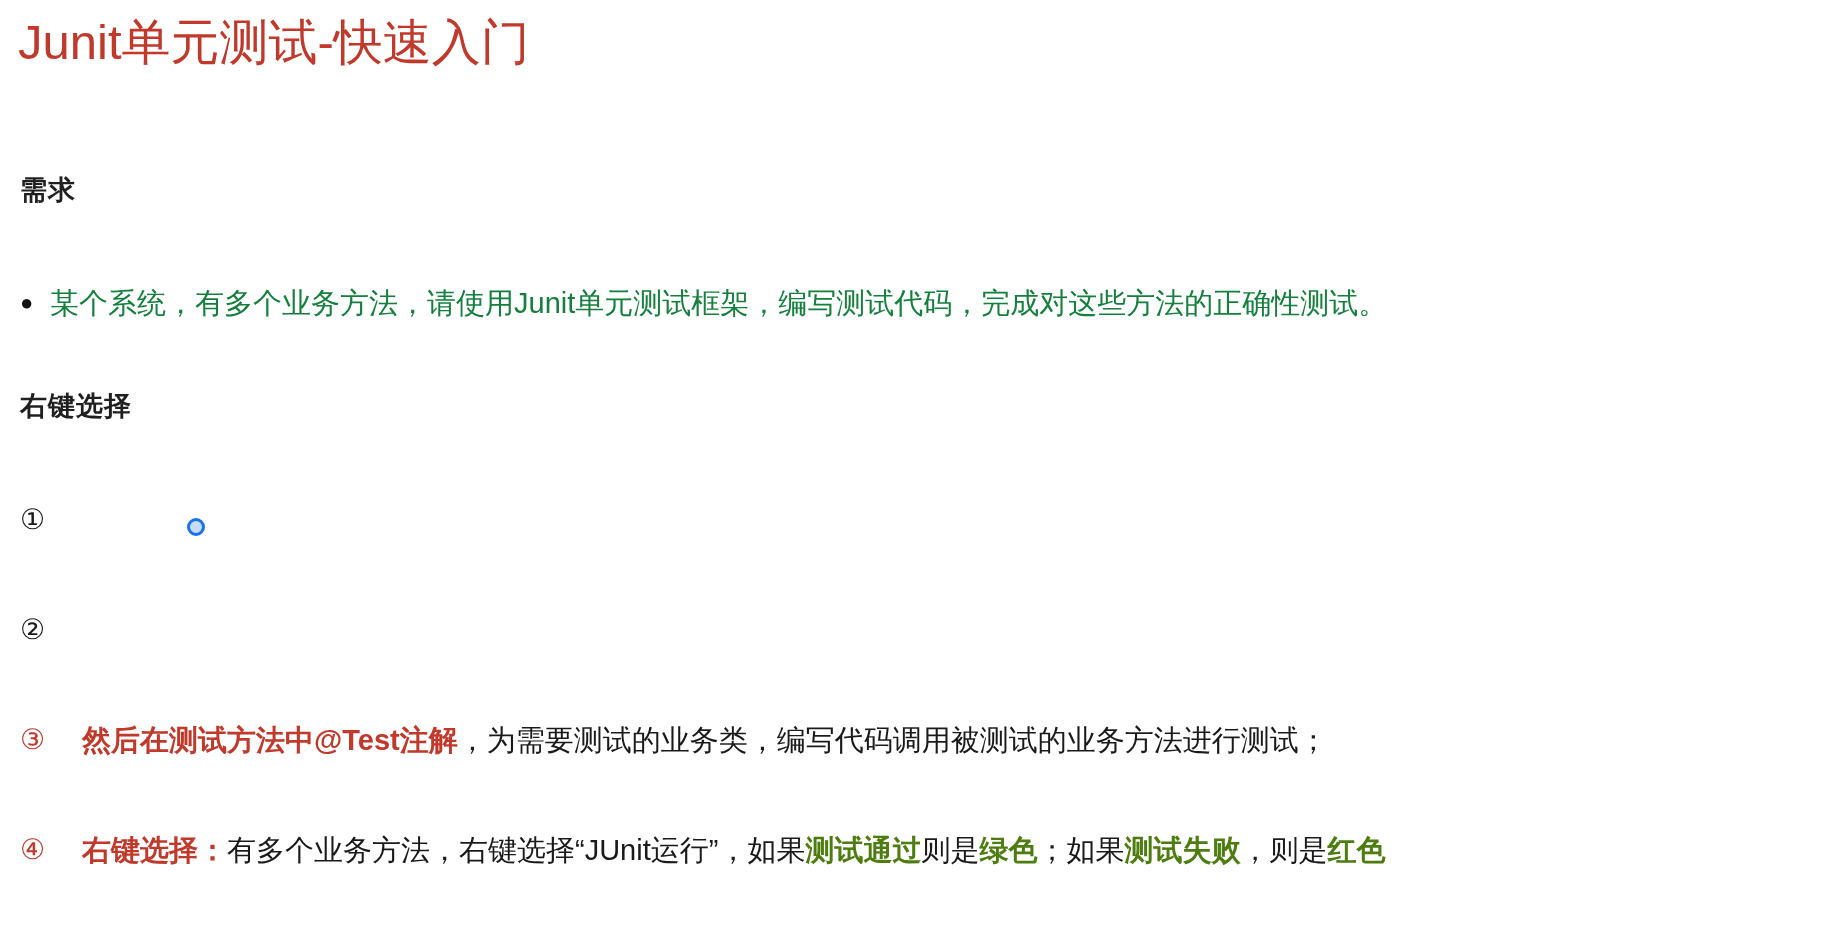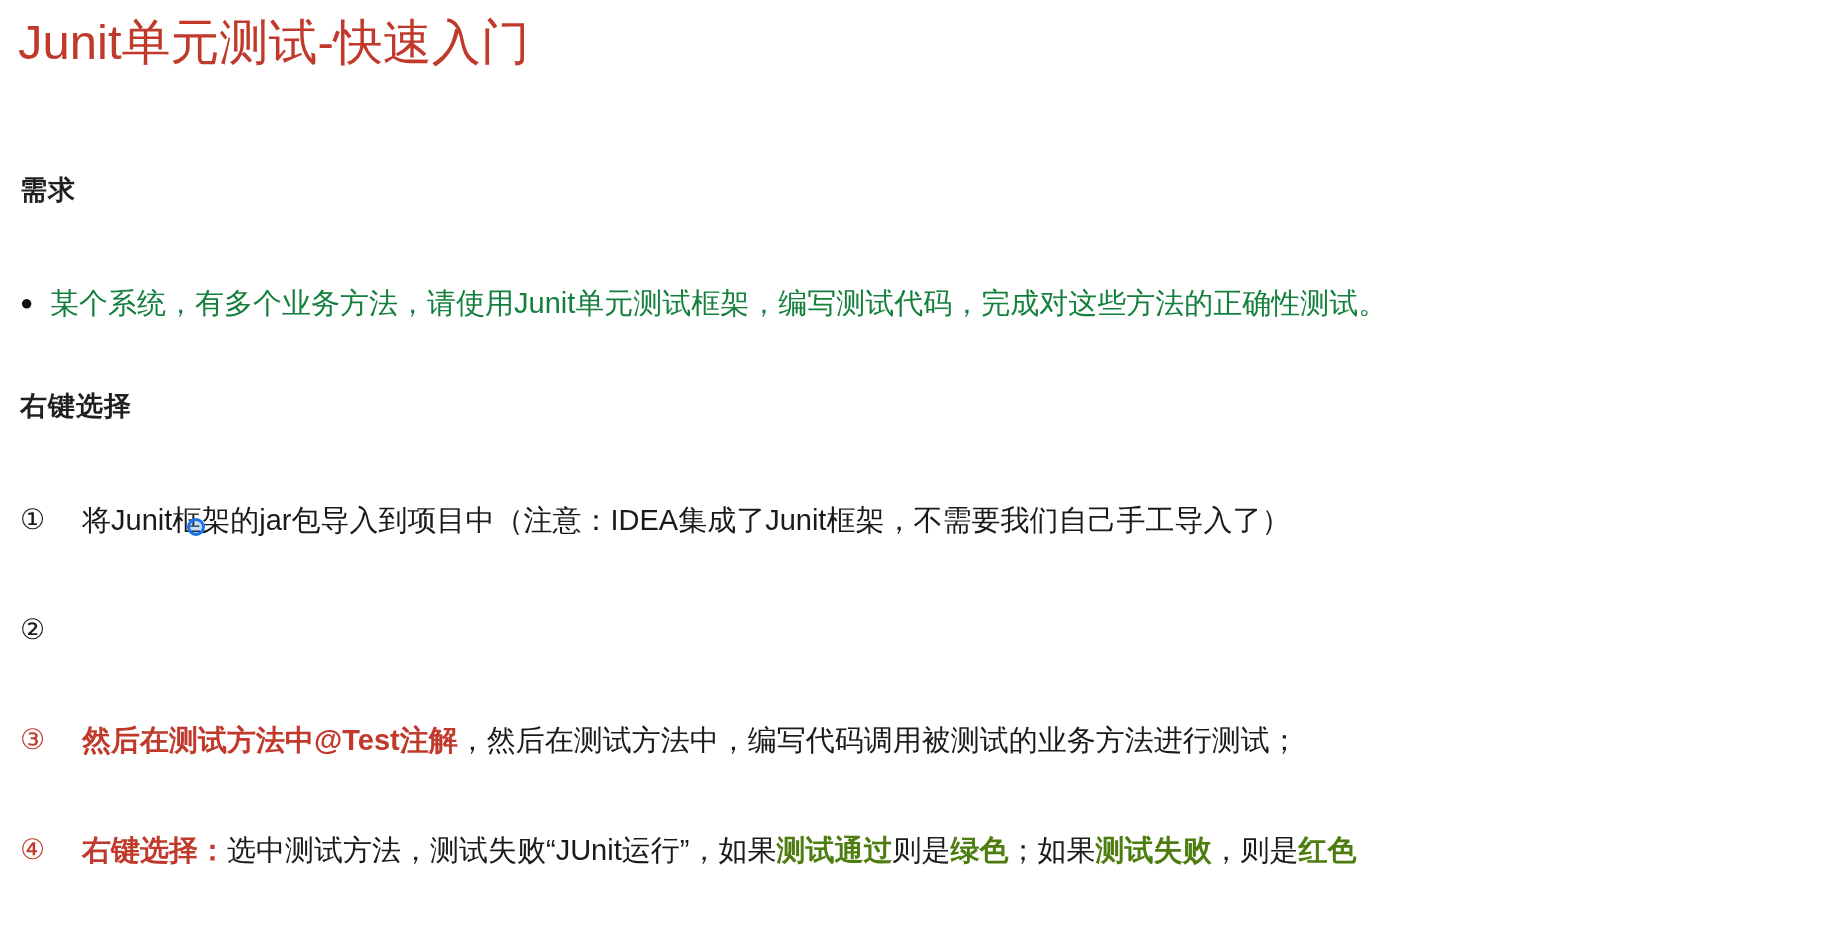--- a/index.html
+++ b/index.html
@@ -128,34 +128,33 @@
 
   <div class="bullet-row req-bullet">
     <div class="bullet-dot">●</div>
     <div class="bullet-text">某个系统，有多个业务方法，请使用Junit单元测试框架，编写测试代码，完成对这些方法的正确性测试。</div>
   </div>
 
   <div class="section-head head-2">右键选择</div>
 
   <div class="step-row step-1">
     <div class="step-num">①</div>
-    <div class="step-text">将Junit框架的jar包导入到项目中（注意：IDEA集成了Junit框架，不需要我们自己手工导入了）</div>
   </div>
 
   <div class="step-row step-2">
     <div class="step-num">②</div>
   </div>
 
   <div class="step-row step-3">
     <div class="step-num num-red">③</div>
-    <div class="step-text"><span class="t-red b">然后在测试方法中@Test注解</span><span>，然后在测试方法中，编写代码调用被测试的业务方法进行测试；</span></div>
+    <div class="step-text"><span class="t-red b">然后在测试方法中@Test注解</span><span>，为需要测试的业务类，编写代码调用被测试的业务方法进行测试；</span></div>
   </div>
 
   <div class="step-row step-4">
     <div class="step-num num-red">④</div>
-    <div class="step-text"><span class="t-red b">右键选择：</span><span>选中测试方法，测试失败“JUnit运行”，如果</span><span class="t-strong-green">测试通过</span><span>则是</span><span class="t-strong-green">绿色</span><span>；如果</span><span class="t-strong-red">测试失败</span><span>，则是</span><span class="t-strong-red">红色</span></div>
+    <div class="step-text"><span class="t-red b">右键选择：</span><span>有多个业务方法，右键选择“JUnit运行”，如果</span><span class="t-strong-green">测试通过</span><span>则是</span><span class="t-strong-green">绿色</span><span>；如果</span><span class="t-strong-red">测试失败</span><span>，则是</span><span class="t-strong-red">红色</span></div>
   </div>
 
   <div class="cursor">
     <div class="ring"></div>
   </div>
 
 </div>
 
 </body></html>

